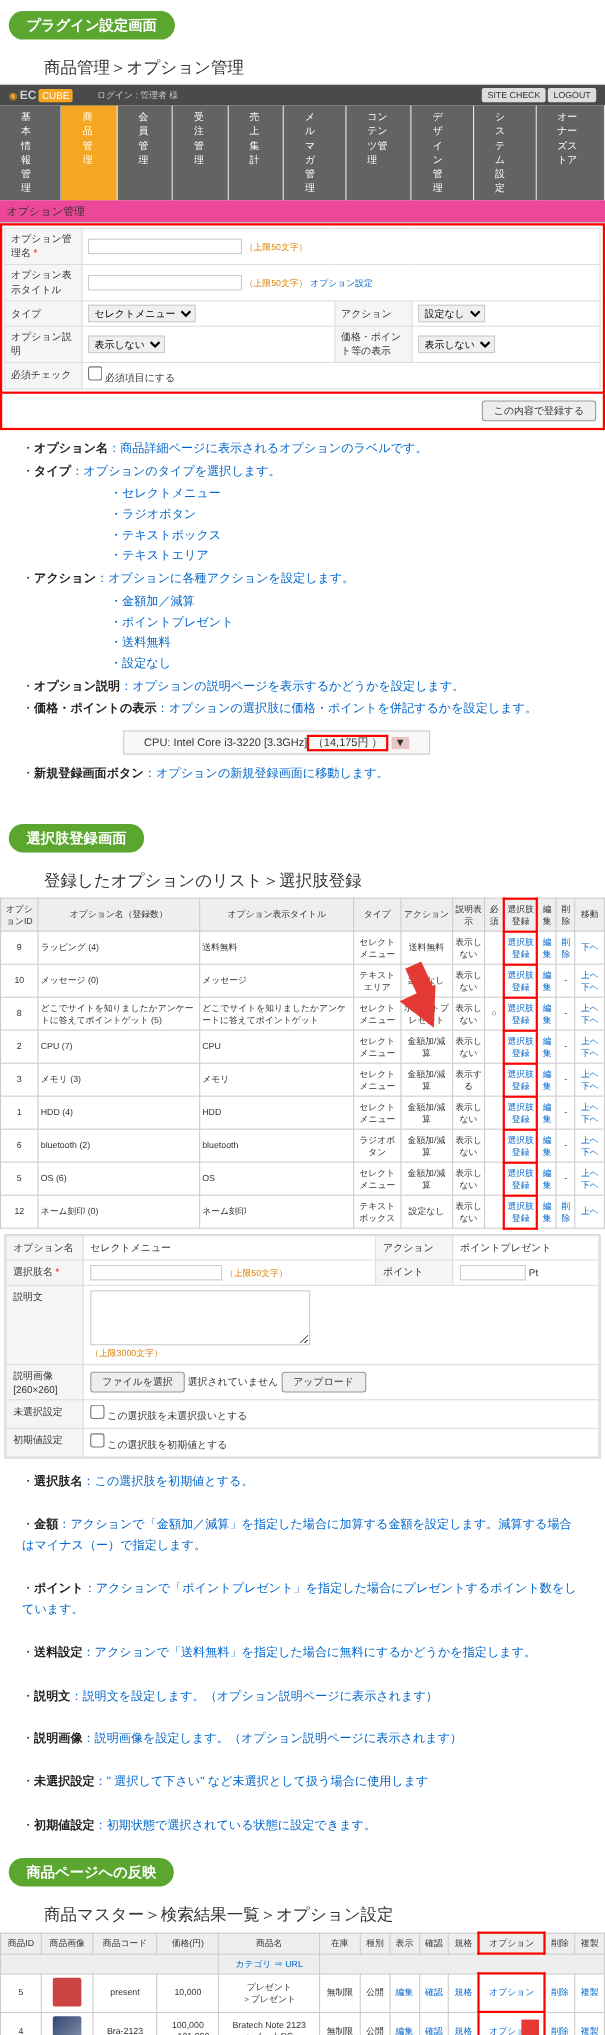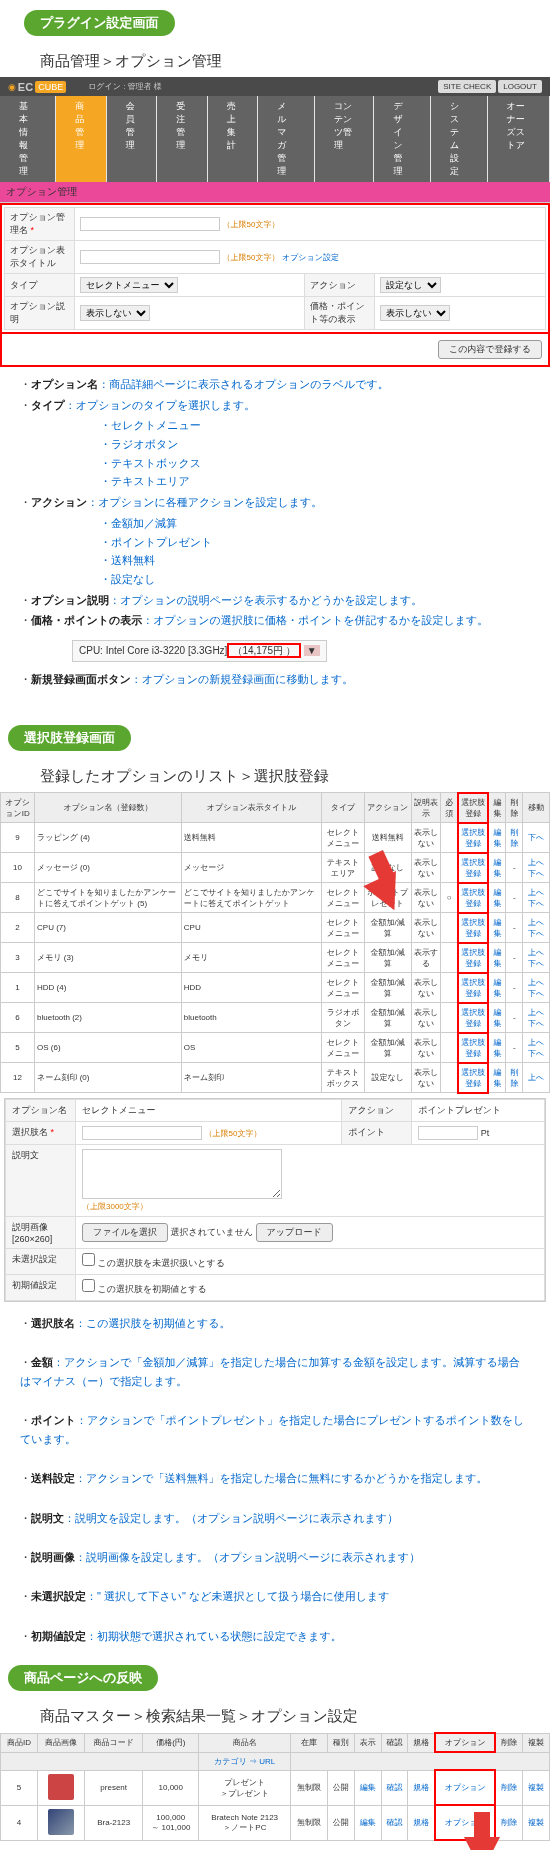--- a/index.html
+++ b/index.html
@@ -26,21 +26,21 @@
 input[type=text]{border:1px solid #ccc;padding:1px 3px;font-size:9px}
 select{border:1px solid #ccc;font-size:9px;padding:1px}
 .btn-row{text-align:right;padding:6px;border:2px solid red;border-top:none}
 .btn-gray{display:inline-block;background:#eee;border:1px solid #999;padding:2px 10px;font-size:9px;border-radius:3px}
 .notes{padding:8px 20px;font-size:11px;line-height:1.7}
 .notes li{list-style:none;margin-bottom:2px}
 .notes .bul{color:#333}
 .notes b{color:#222}
 .notes .link{color:#0066cc}
 .sub-items{margin-left:80px;color:#0066cc}
-.cpu-box{display:inline-block;border:1px solid #ccc;background:#f8f8f8;padding:3px 6px;font-size:10px;margin-left:72px}
+.cpu-box{display:inline-block;border:1px solid #ccc;background:#f8f8f8;padding:3px 18px;font-size:10px;margin-left:112px}
 .cpu-box .price{border:2px solid red;padding:0 3px;color:#333}
 .cpu-box .arrow{background:#e8c4c4;padding:0 3px;margin-left:3px}
 table.grid{width:100%;border-collapse:collapse;font-size:8px}
 table.grid th{background:#eee;padding:3px 2px;border:1px solid #ccc;font-weight:normal}
 table.grid td{padding:3px 2px;border:1px solid #ccc;text-align:center}
 table.grid td.l{text-align:left}
 .redborder{border:2px solid red!important}
 .sec2{margin:4px;border:1px solid #ccc}
 table.form2{width:100%;border-collapse:collapse}
 table.form2 th{background:#f5f5f5;text-align:left;padding:4px 6px;font-size:9px;font-weight:normal;border:1px solid #ddd;width:70px;vertical-align:top}
@@ -54,21 +54,21 @@
 .thumb{width:26px;height:26px;background:#c44;display:inline-block;border-radius:2px}
 .thumb2{width:26px;height:26px;background:linear-gradient(135deg,#347,#89a);display:inline-block;border-radius:2px}
 .opt-link{color:#0066cc}
 </style>
 </head>
 <body>
 
 
 
 
-<div style="padding:4px 24px"><span class="pill">プラグイン設定画面</span></div>
+<div style="padding:4px 8px"><span class="pill">プラグイン設定画面</span></div>
 <h2 class="sub">商品管理＞オプション管理</h2>
 
 <div class="topbar">
   <div class="logo">
     <span style="color:#f5a623">◉</span>
       <b>EC</b>
       <span class="cube">CUBE</span>
     <span style="margin-left:20px;font-size:8px">ログイン : 管理者 様</span>
   </div>
   <div class="btns">
@@ -106,20 +106,24 @@
 <td><select><option>セレクトメニュー</option></select></td>
 <th>アクション</th>
 <td><select><option>設定なし</option></select></td>
         </tr>
 <tr>
           <th>オプション説明</th>
 <td><select><option>表示しない</option></select></td>
 <th>価格・ポイント等の表示</th>
 <td><select><option>表示しない</option></select></td>
         </tr>
+<tr>
+          <th>必須チェック</th>
+<td colspan="3"><input type="checkbox" style=""> <span>必須項目にする</span></td>
+        </tr>
 </tbody>
     </table>
 </div>
 <div class="btn-row"><span class="btn-gray">この内容で登録する</span></div>
 
 <ul class="notes">
 <li><span class="bul">・</span><b>オプション名</b><span class="link">：商品詳細ページに表示されるオプションのラベルです。</span></li>
 <li><span class="bul">・</span><b>タイプ</b><span class="link">：オプションのタイプを選択します。</span></li>
 <li id="types" class="sub-items">・セレクトメニュー<br>・ラジオボタン<br>・テキストボックス<br>・テキストエリア</li>
 <li><span class="bul">・</span><b>アクション</b><span class="link">：オプションに各種アクションを設定します。</span></li>

